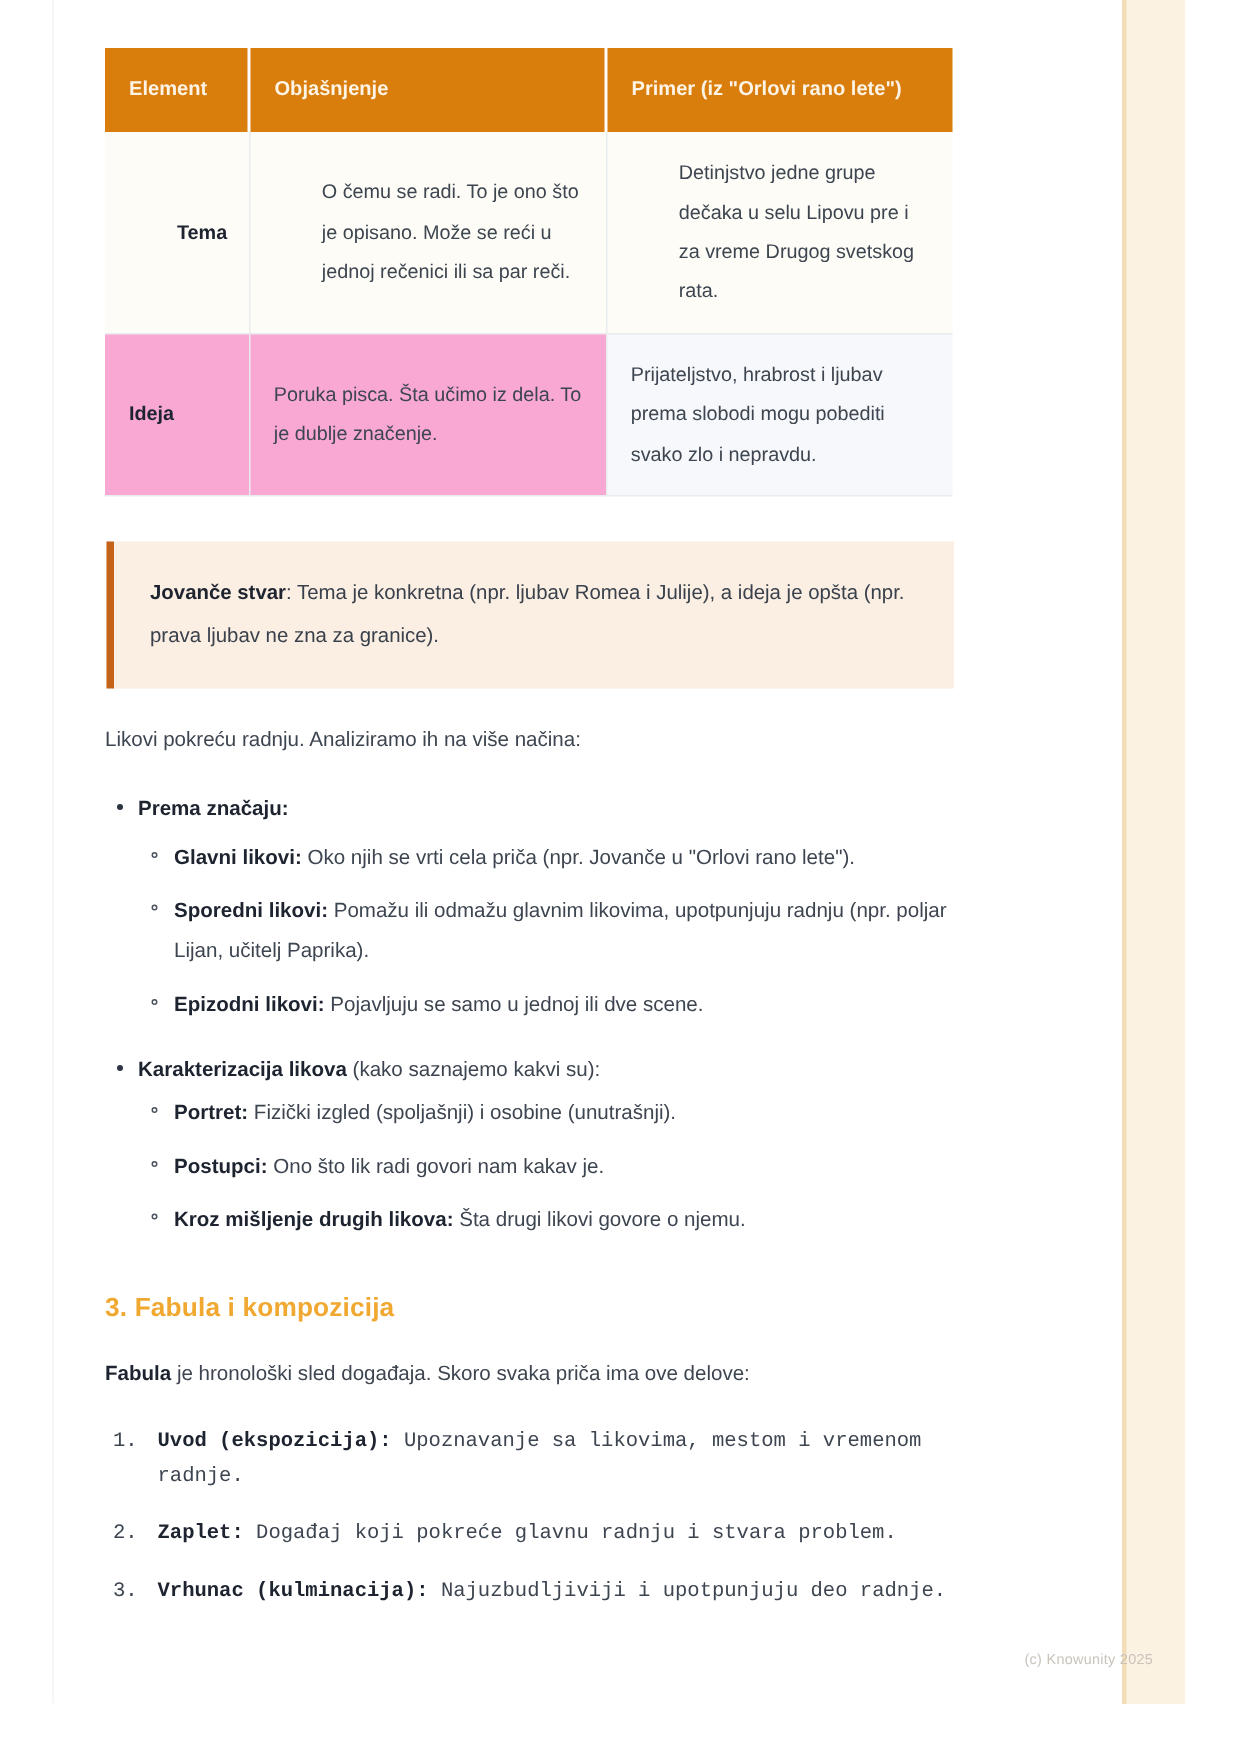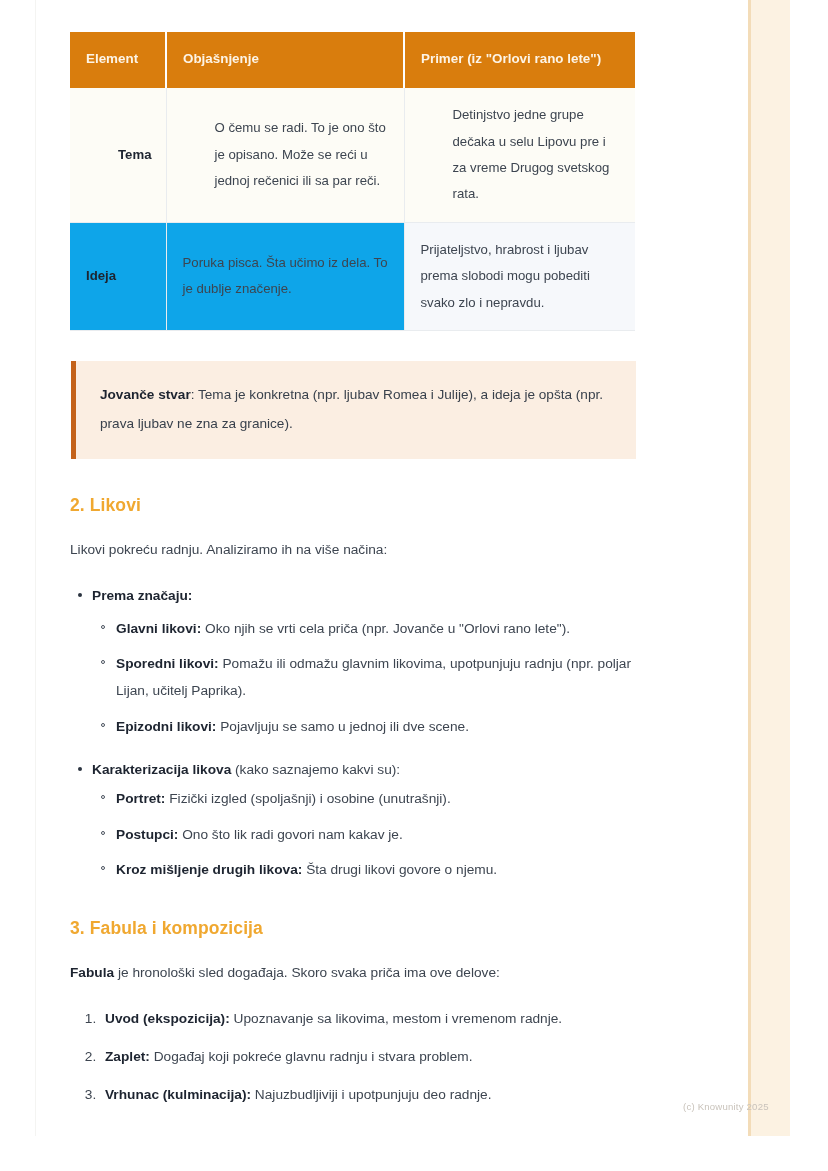--- a/index.html
+++ b/index.html
@@ -76,21 +76,21 @@
     border-right: 1px solid #e9ecef;
     border-bottom: 1px solid #e9ecef;
   }
   table.info-table td:last-child { border-right: none; }
   table.info-table td.rowhead {
     font-weight: bold;
     color: #1d2430;
     font-size: 13.2px;
   }
   tr.row-a td { background: #fdfcf6; padding-left: 48px; }
-  tr.row-b td { background: #0ea5e9; }
+  tr.row-b td { background: #f9a8d4; }
   tr.row-b td:last-child { background: #f6f8fb; }
 
   
   .callout {
     margin-top: 30px;
     margin-left: 1px;
     width: 565px;
     box-sizing: border-box;
     background: #fbeee2;
     border-left: 5px solid #c4621a;
@@ -163,20 +163,21 @@
     border: 1.1px solid #4a525e;
     box-sizing: border-box;
   }
   ul.lvl2 b { color: #1d2430; font-weight: bold; }
 
   ol.numlist {
     margin: 22px 0 0 0;
     padding-left: 30px;
     font-size: 13.7px;
     color: #3d4550;
+    font-family: Liberation Mono, monospace;
   }
   ol.numlist > li {
     line-height: 1.7;
     margin-bottom: 15px;
     padding-left: 5px;
   }
   ol.numlist b { color: #1d2430; font-weight: bold; }
 
   
   #watermark {
@@ -225,21 +226,20 @@
             <td>Prijateljstvo, hrabrost i ljubav prema slobodi mogu pobediti svako zlo i nepravdu.</td>
           </tr>
         </tbody>
       </table>
     </div>
 
     <div class="callout">
       <b>Jovanče stvar</b><span>: Tema je konkretna (npr. ljubav Romea i Julije), a ideja je opšta (npr. prava ljubav ne zna za granice).</span>
     </div>
 
-    <h2 class="section-h">2. Likovi</h2>
     <p class="para">Likovi pokreću radnju. Analiziramo ih na više načina:</p>
 
     <ul class="lvl1">
 
       <li class="l1item">
         <span class="l1label">Prema značaju:</span><span class="l1tail"></span>
         <ul class="lvl2">
           <li>
             <b>Glavni likovi:</b><span> Oko njih se vrti cela priča (npr. Jovanče u "Orlovi rano lete").</span>
           </li>

